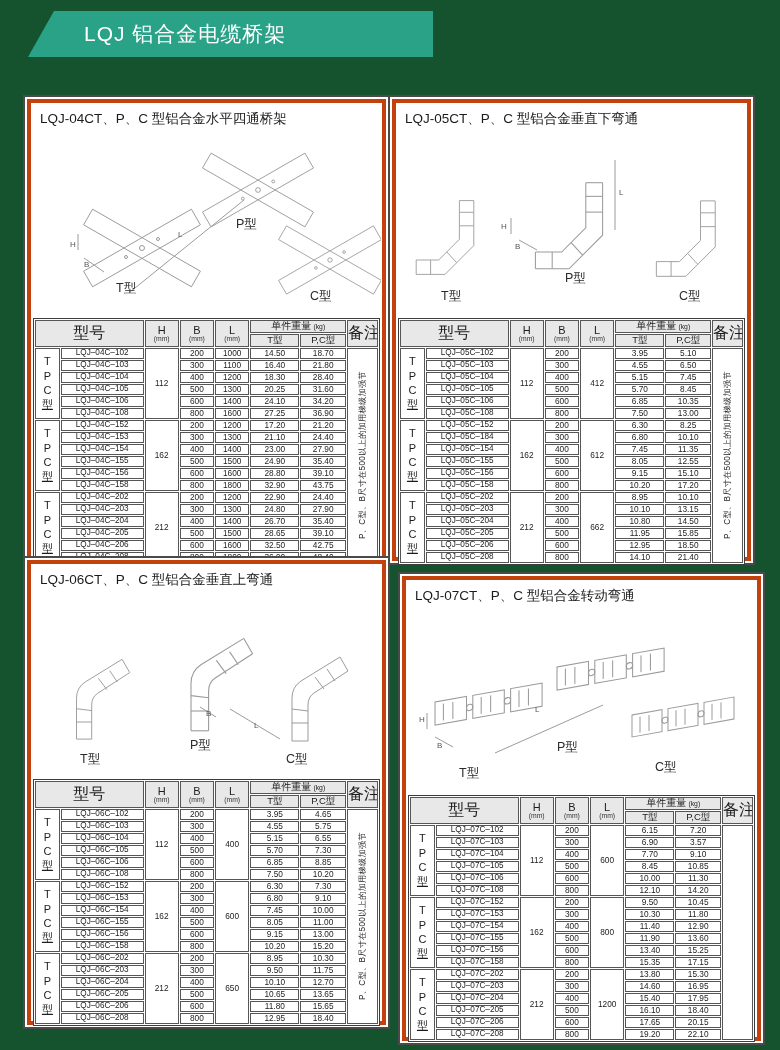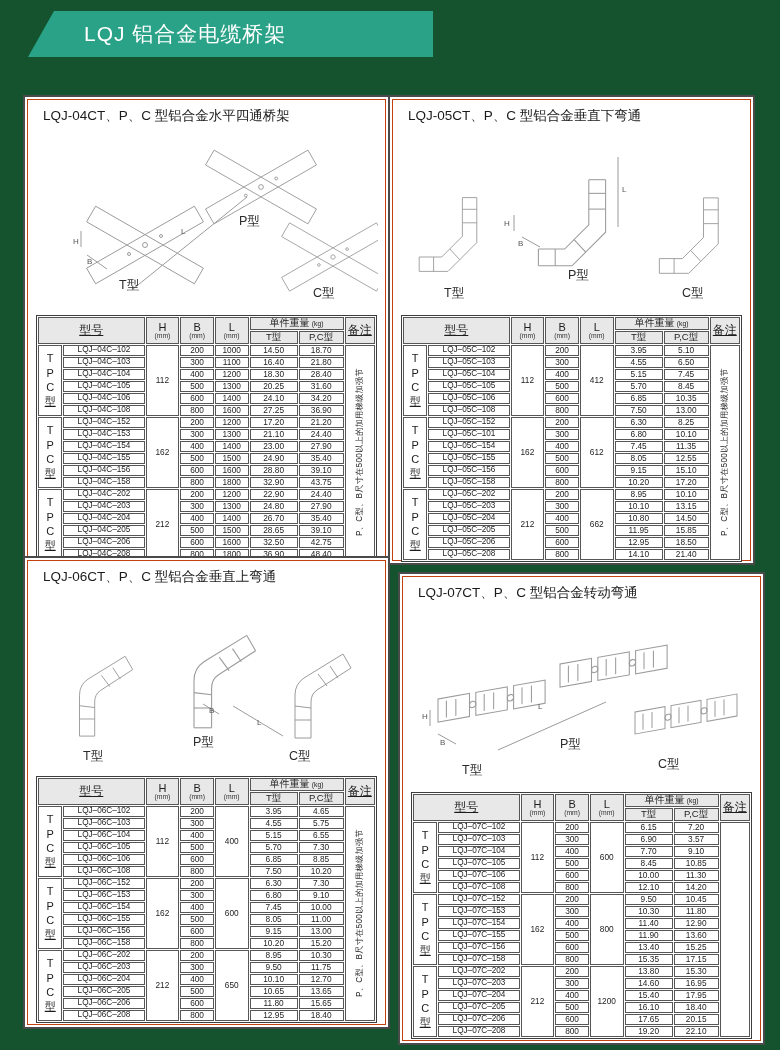--- a/index.html
+++ b/index.html
@@ -4,37 +4,37 @@
 <style>
   html,body{margin:0;padding:0;background:#fff;}
   #page{position:relative;width:780px;height:1050px;background:#14532d;overflow:hidden;
         font-family:"Liberation Sans","DejaVu Sans",sans-serif;}
   
   .banner{position:absolute;left:28px;top:11px;width:405px;height:46px;
           clip-path:polygon(26px 0,100% 0,100% 100%,0 100%);}
   .banner-text{position:absolute;left:56px;top:0;line-height:46px;font-size:21px;color:#fff;letter-spacing:1px;}
   
   .panel{position:absolute;width:367px;border:2px solid #4a4a4a;background:#fff;box-sizing:border-box;padding:2px;}
-  .panel-inner{border:1px solid #c2410c;height:100%;box-sizing:border-box;padding:1px 7px;}
+  .panel-inner{border:4px solid #c2410c;height:100%;box-sizing:border-box;padding:1px 1px;}
   #panel-0{left:23px;top:95px;height:470px;}
   #panel-1{left:388px;top:95px;height:470px;}
   #panel-2{left:23px;top:556px;height:473px;}
   #panel-3{left:398px;top:572px;height:473px;}
   .panel-title{margin:6px 0 2px 8px;font-size:13.5px;color:#1b1b1b;}
   .drawing{position:relative;height:188px;overflow:hidden;}
   .drawing svg{position:absolute;left:0;top:0;}
   .dlabel{position:absolute;font-size:12.5px;color:#2b2b2b;white-space:nowrap;}
   .dim{position:absolute;font-size:8px;color:#555;}
   
   table.spec{width:calc(100% - 2px);margin:0 1px;border-collapse:separate;border-spacing:1px;
              table-layout:fixed;background:#fff;border:1px solid #3d3d3d;}
   .spec th,.spec td{border:1px solid #565656;padding:0;text-align:center;font-size:8.3px;color:#1c1c1c;
              height:9px;line-height:1.05;overflow:hidden;white-space:nowrap;vertical-align:middle;}
   .spec th{background:#e8e8e8;font-weight:normal;}
-  .spec th.big{font-size:12px;text-decoration:underline;}
+  .spec th.big{font-size:16px;}
   .spec th.sub{font-size:9.5px;height:11px;}
   .dim-letter{font-size:11px;line-height:1.1;}
   .dim-unit{font-size:6.8px;line-height:1;color:#333;}
   .kg{font-size:6.8px;}
   .wt{font-size:10px;}
   td.gl div{font-size:11px;line-height:1.3;}
   td.gl .gl-last{text-decoration:underline;}
   td.model{font-size:8.2px;}
   td.remark{position:relative;}
   .vtext{position:absolute;left:50%;top:50%;transform:translate(-50%,-50%) rotate(-90deg);
@@ -406,21 +406,21 @@
                   <div class="gl-last">型</div>
                 </td>
                 <td class="model">LQJ–05C–152</td>
                 <td rowspan="6">162</td>
                 <td>200</td>
                 <td rowspan="6">612</td>
                 <td>6.30</td>
                 <td>8.25</td>
               </tr>
               <tr>
-                <td class="model">LQJ–05C–101</td>
+                <td class="model">LQJ–05C–184</td>
                 <td>300</td>
                 <td>6.80</td>
                 <td>10.10</td>
               </tr>
               <tr>
                 <td class="model">LQJ–05C–154</td>
                 <td>400</td>
                 <td>7.45</td>
                 <td>11.35</td>
               </tr>

